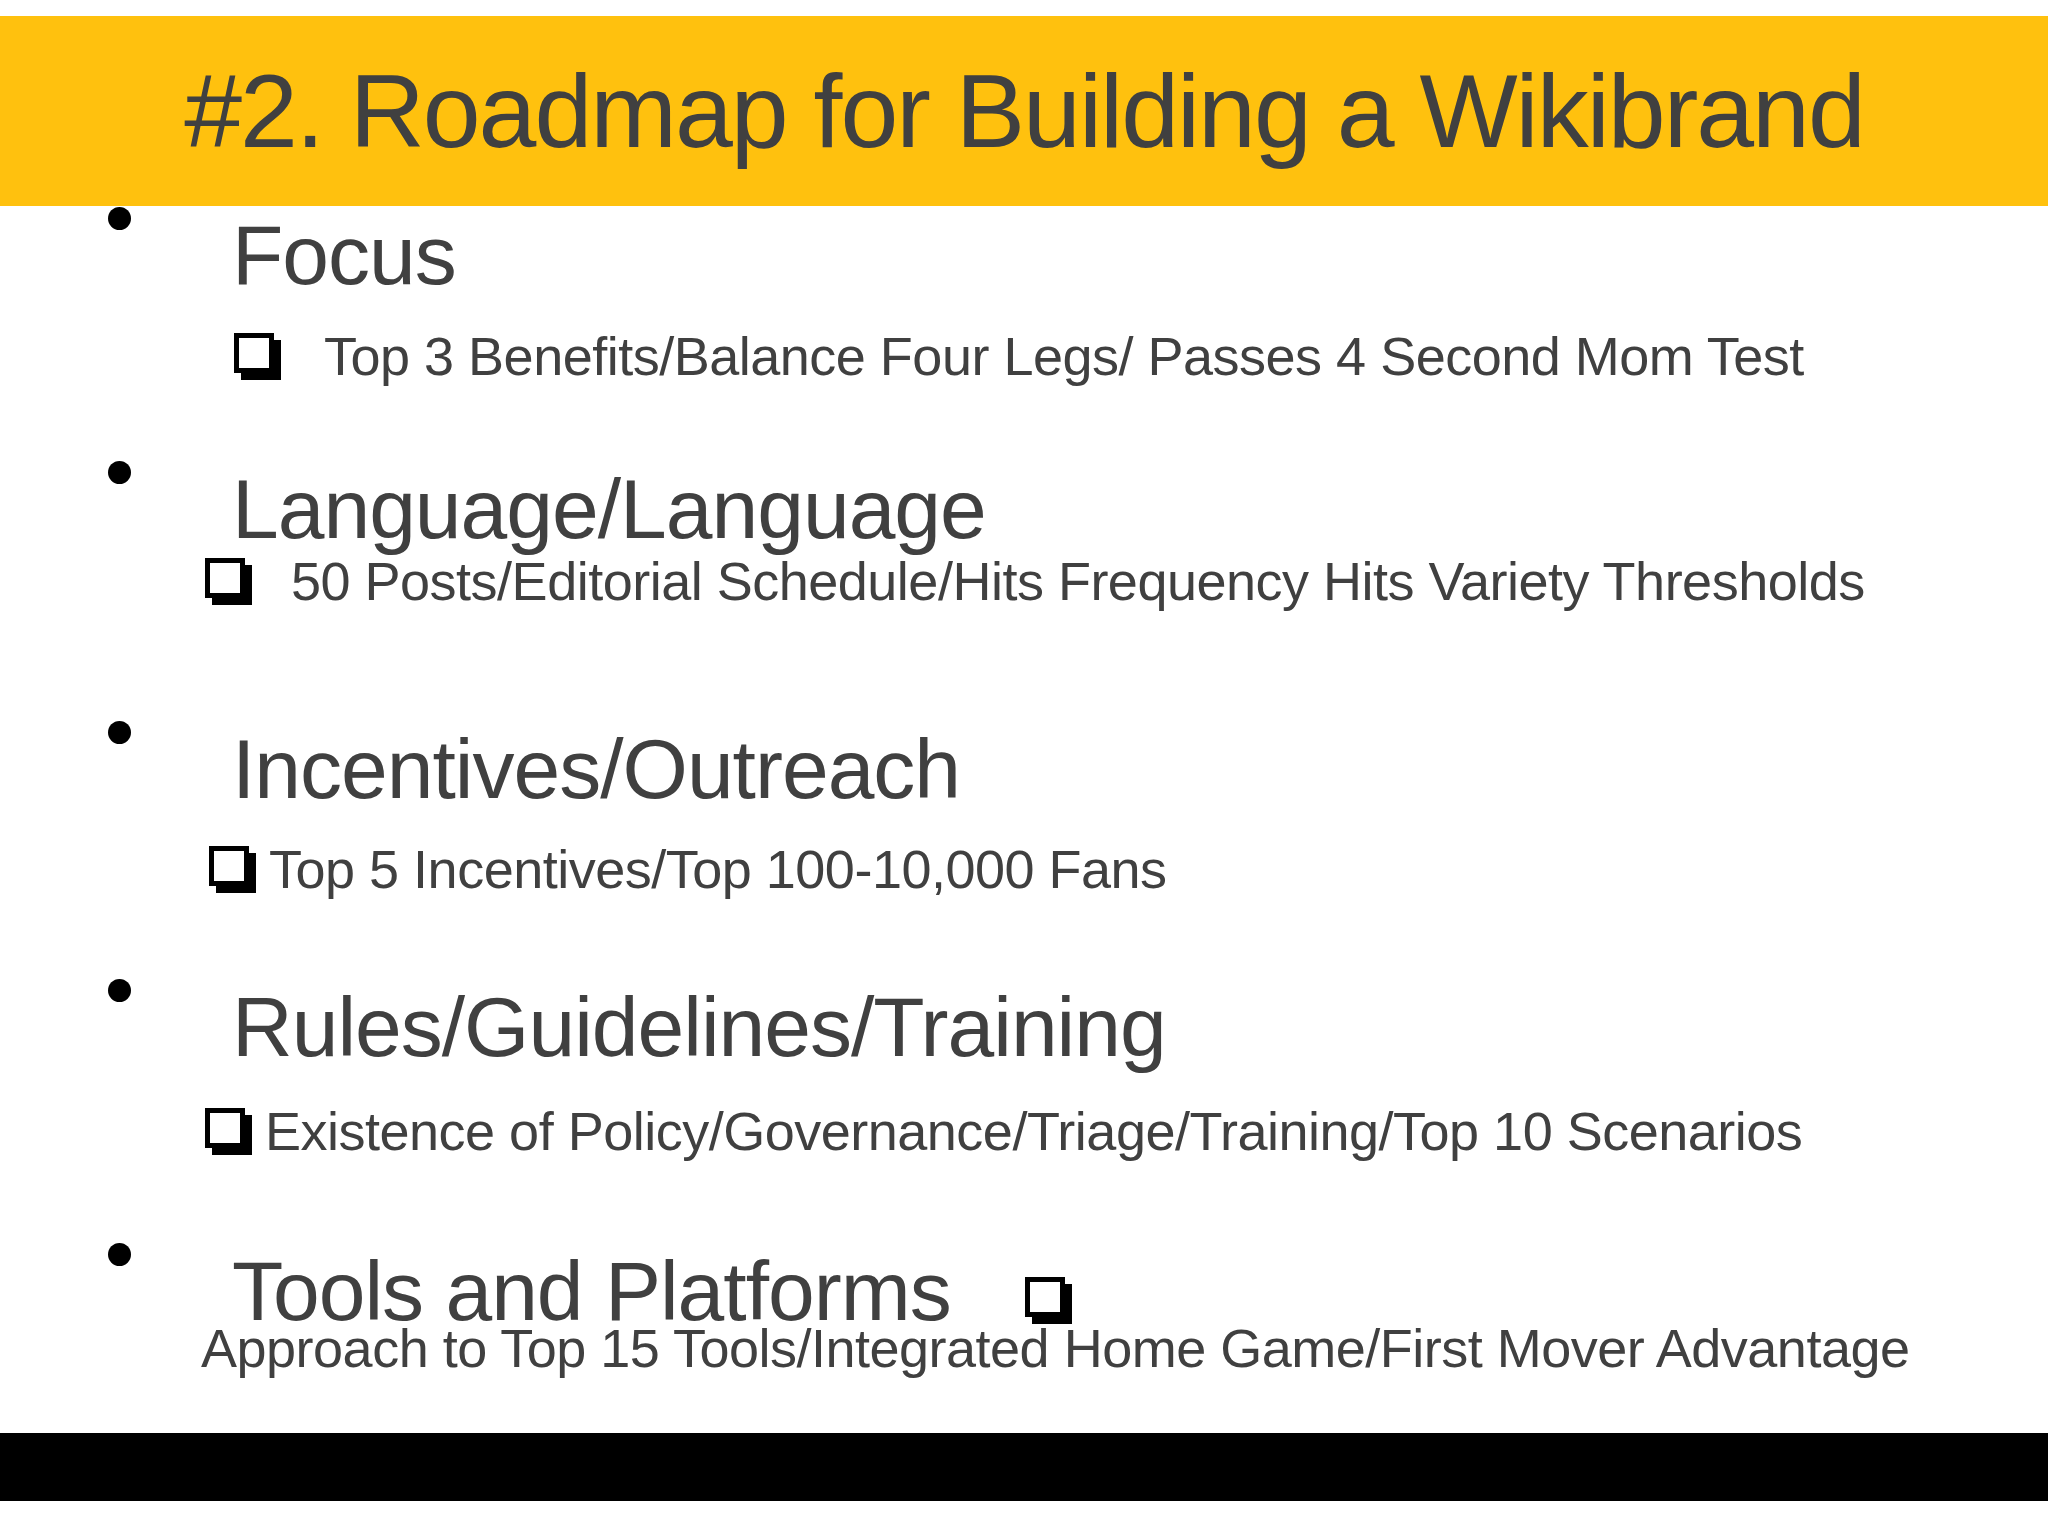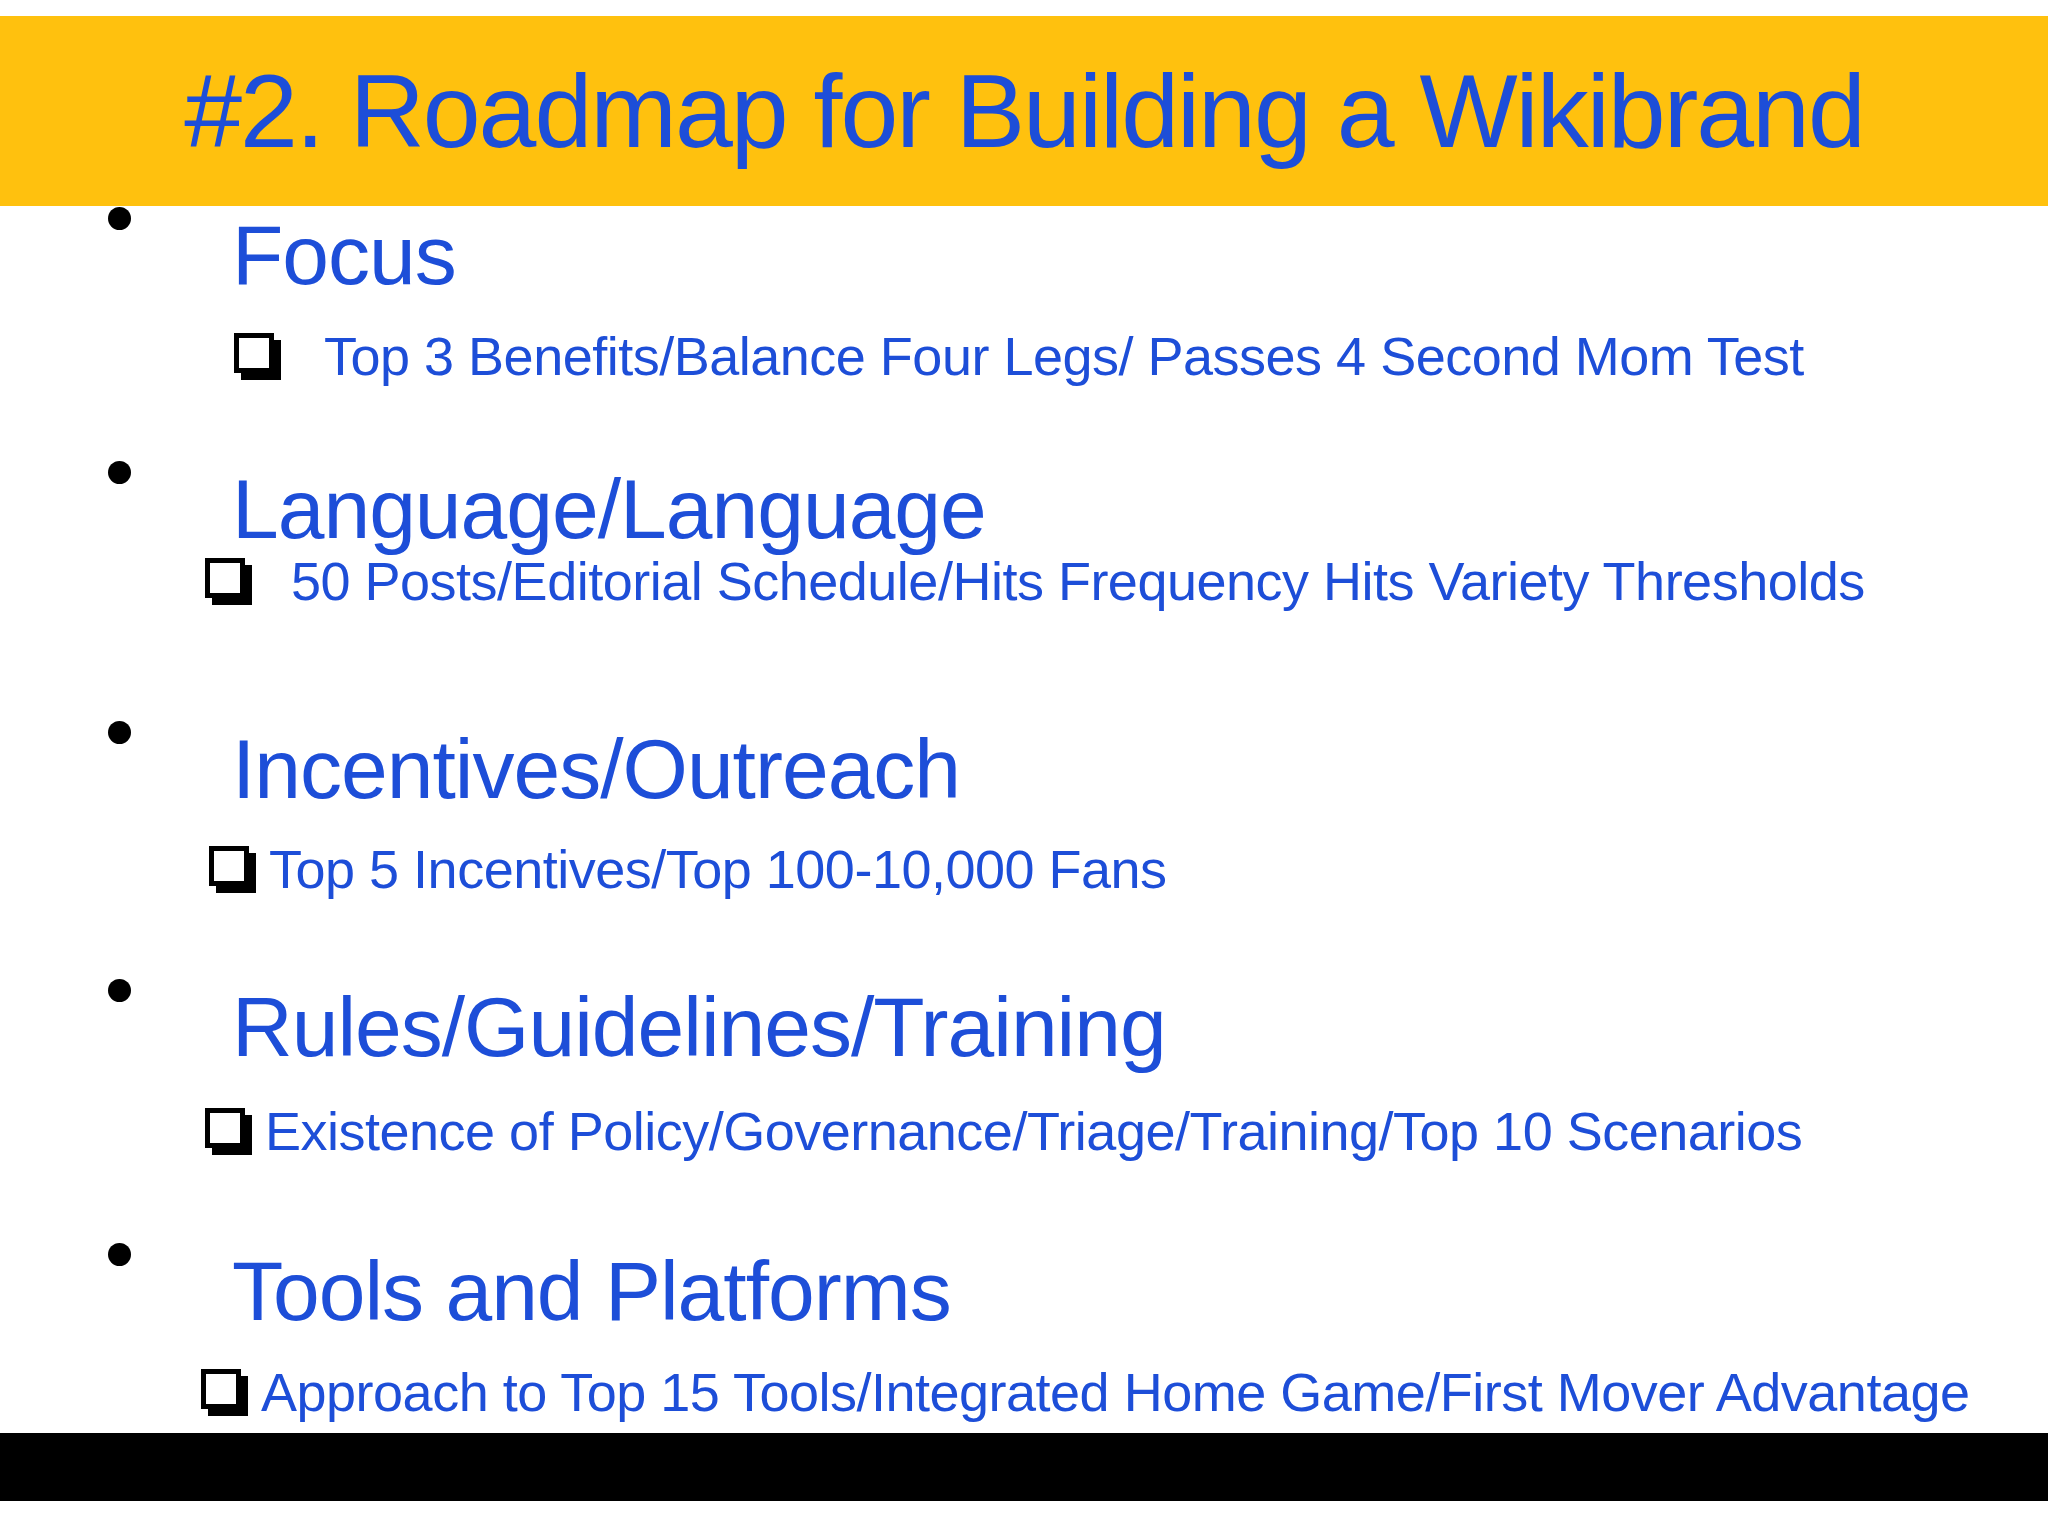--- a/index.html
+++ b/index.html
@@ -7,21 +7,21 @@
     padding: 0;
     background: #ffffff;
   }
   .slide {
     position: relative;
     width: 2048px;
     height: 1536px;
     background: #ffffff;
     overflow: hidden;
     font-family: "Liberation Sans", sans-serif;
-    color: #1d4ed8;
+    color: #404040;
   }
   .title-band {
     position: absolute;
     top: 16px;
     left: 0;
     width: 2048px;
     height: 190px;
     background: #FFC10E;
     display: flex;
     align-items: center;
@@ -71,21 +71,21 @@
     background: #ffffff;
     box-shadow: 7px 7px 0 0 #000000;
     flex: 0 0 auto;
     margin-top: -6px;
   }
   
   .sub-0 { top: 321px; left: 234px; text-align: center; }  .sub-0 .cbx { margin-right: 50px; }
   .sub-1 { top: 546px; left: 205px; }  .sub-1 .cbx { margin-right: 46px; }
   .sub-2 { top: 834px; left: 209px; }  .sub-2 .cbx { margin-right: 20px; }
   .sub-3 { top: 1096px; left: 205px; } .sub-3 .cbx { margin-right: 20px; }
-  .sub-4 { top: 1357px; left: 201px; } .sub-4 .cbx { margin-right: 20px; }
+  .sub-4 { top: 1283px; left: 201px; flex-direction: column; } .sub-4 .cbx { margin-right: 20px; }
   .item-0 { top: 207px; }
   .item-1 { top: 461px; }
   .item-2 { top: 721px; }
   .item-3 { top: 979px; }
   .item-4 { top: 1243px; }
   .letterbox {
     position: absolute;
     top: 1433px;
     left: 0;
     width: 2048px;

